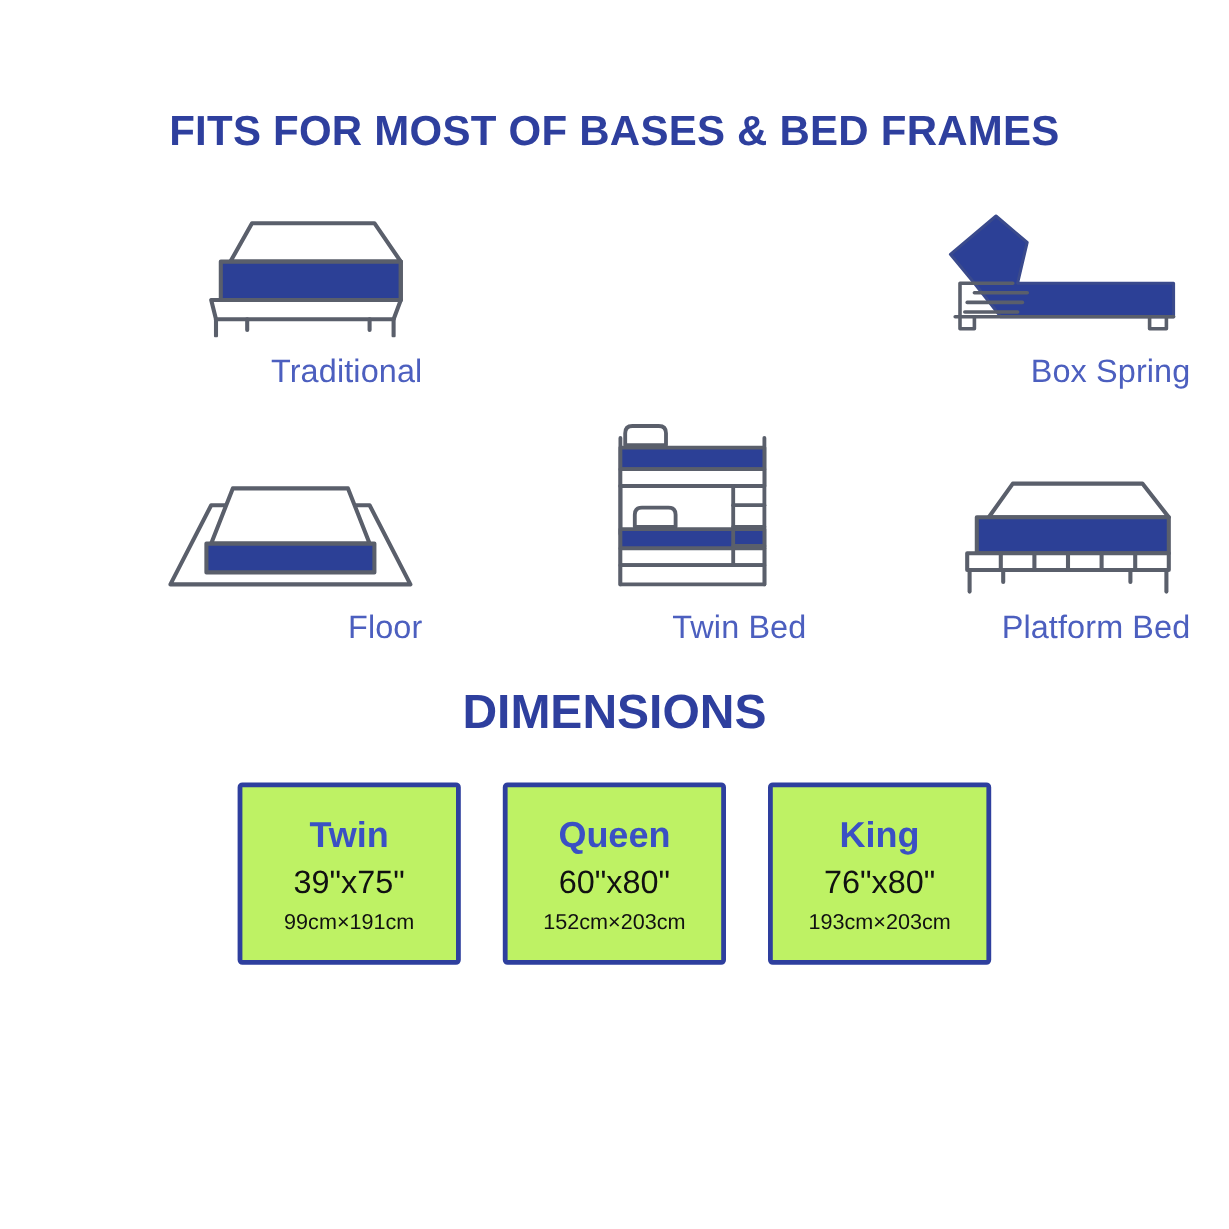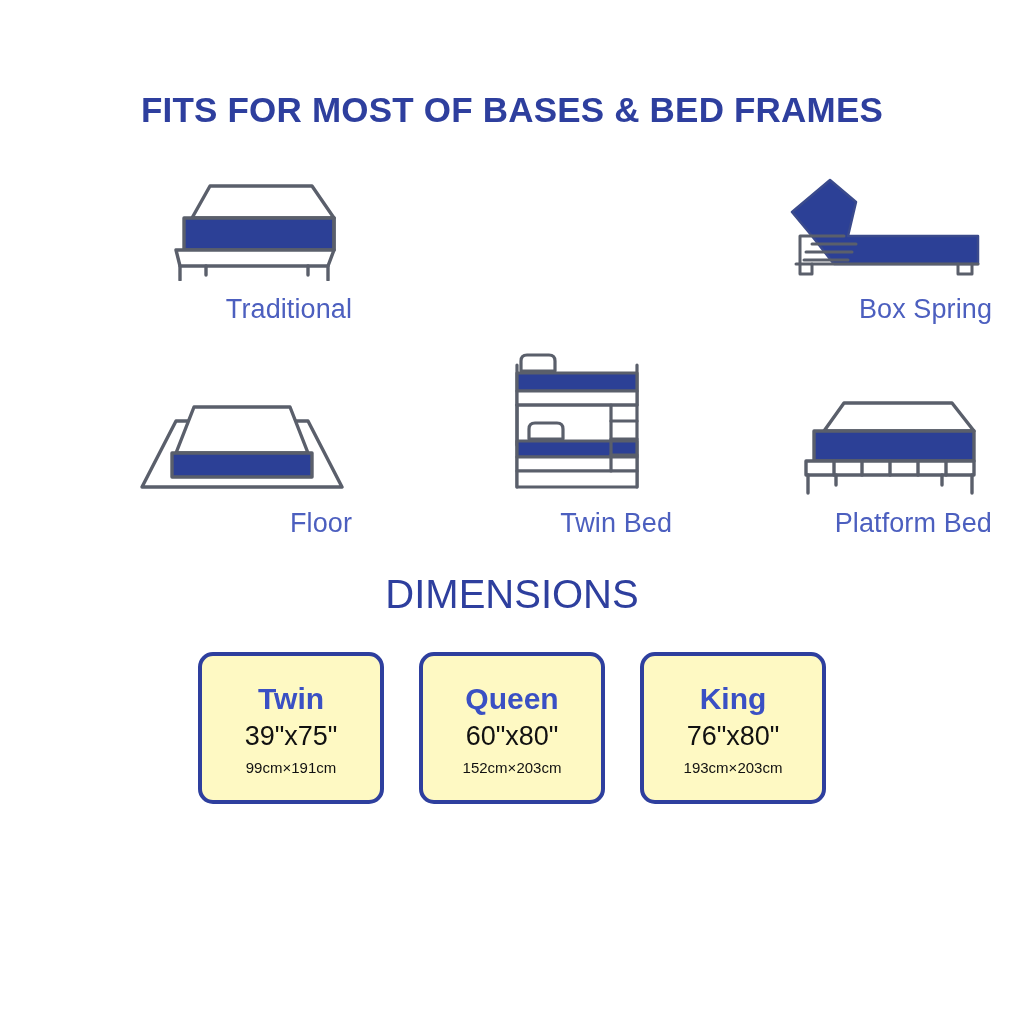--- a/index.html
+++ b/index.html
@@ -72,59 +72,59 @@
     line-height: 1.1;
   }
   .row-2 .icon-label {
     margin-top: 12px;
   }
 
   
   .dim-title {
     text-align: center;
     font-size: 40px;
-    font-weight: normal;
+    font-weight: bold;
     color: #2e3f9e;
     margin: 0;
     padding-top: 36px;
     line-height: 1;
   }
   .cards {
     display: flex;
     justify-content: center;
     gap: 35px;
     margin-top: 38px;
   }
   .card {
     width: 186px;
     height: 152px;
     border: 4px solid #2e3f9e;
-    border-radius: 15px;
-    background: #fef9c3;
+    border-radius: 4px;
+    background: #bef264;
     box-sizing: border-box;
     display: flex;
     flex-direction: column;
     align-items: center;
     justify-content: center;
     padding-top: 2px;
   }
   .card-name {
     font-size: 30px;
     font-weight: bold;
     color: #3a50c4;
     line-height: 1.05;
   }
   .card-inch {
     font-size: 27px;
     color: #111111;
     margin-top: 8px;
     line-height: 1.05;
   }
   .card-cm {
-    font-size: 15px;
+    font-size: 18px;
     color: #111111;
     margin-top: 10px;
     line-height: 1.05;
   }
 </style>
 </head>
 <body>
 
 <div class="page">
 

